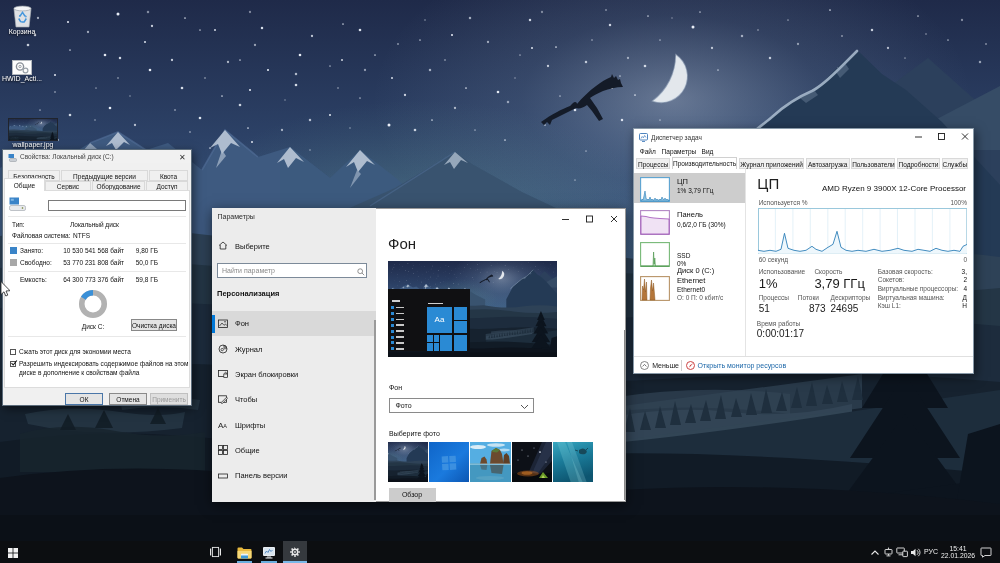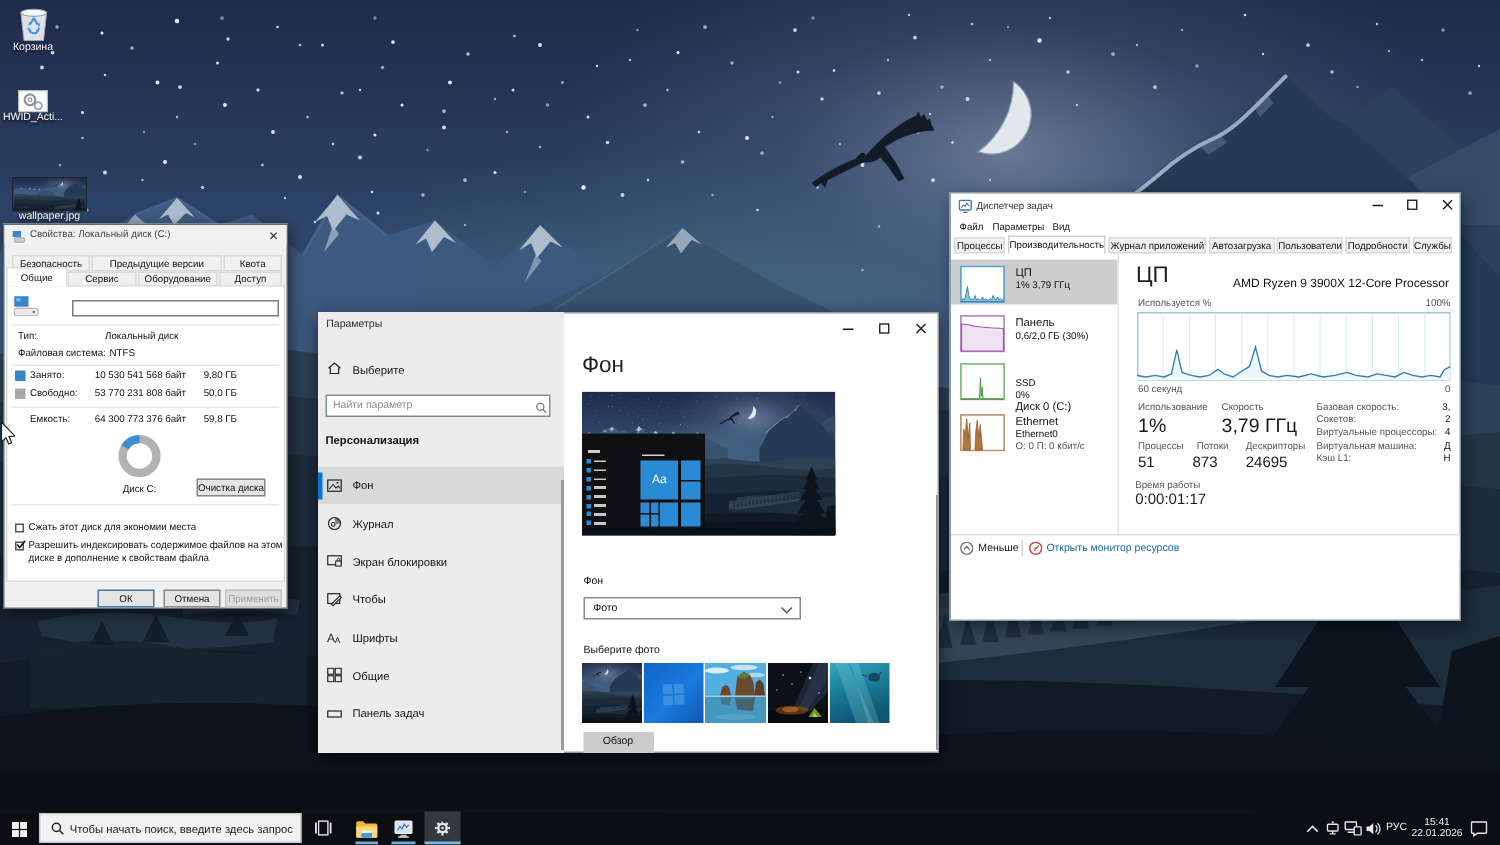--- a/index.html
+++ b/index.html
@@ -7,21 +7,21 @@
 #root{position:absolute;left:0;top:0;width:1000px;height:563px;overflow:hidden;}
 .abs{position:absolute;}
 
 .dicon{position:absolute;text-align:center;color:#fff;}
 .dicon .lbl{font-size:7px;color:#fff;text-shadow:0 1px 2px rgba(0,0,0,.9);white-space:nowrap;}
 
 #props{position:absolute;left:2px;top:149px;width:190px;height:257px;background:#f0f0f0;border:1px solid #5b6b7a;box-shadow:2px 3px 9px rgba(0,0,0,.5);font-size:6.5px;color:#111;}
 
 #settings{position:absolute;outline:1px solid rgba(70,70,70,0.55);outline-offset:-1px;left:212px;top:208px;width:414px;height:294px;background:#fff;box-shadow:0 3px 12px rgba(0,0,0,.55);font-size:7px;color:#111;}
 
-#taskmgr{position:absolute;left:633px;top:128px;width:341px;height:286px;background:#fff;border:1px solid #8899a8;box-shadow:2px 3px 10px rgba(0,0,0,.5);font-size:6.5px;color:#111;}
+#taskmgr{position:absolute;left:633px;top:128px;width:341px;height:246px;background:#fff;border:1px solid #8899a8;box-shadow:2px 3px 10px rgba(0,0,0,.5);font-size:6.5px;color:#111;}
 
 #taskbar{position:absolute;left:0;top:541px;width:1000px;height:22px;background:#0c0e11;}
 </style></head>
 <body>
 <div id="root">
   <div id="wallpaper" class="abs" style="left:0;top:0;width:1000px;height:541px;"><svg width="1000" height="541" viewBox="0 0 1000 541">
   <defs>
     <linearGradient id="sky" x1="0" y1="0" x2="0" y2="1">
       <stop offset="0" stop-color="#1f2a49"></stop>
       <stop offset="0.25" stop-color="#2c4166"></stop>
@@ -404,21 +404,21 @@
     <svg class="abs" style="left:6px;top:237.2px;" width="10" height="10" viewBox="0 0 10 10">
           <rect x="0.5" y="0.5" width="4" height="4" fill="none" stroke="#222" stroke-width="0.8"></rect>
           <rect x="5.5" y="0.5" width="4" height="4" fill="none" stroke="#222" stroke-width="0.8"></rect>
           <rect x="0.5" y="5.5" width="4" height="4" fill="none" stroke="#222" stroke-width="0.8"></rect>
           <rect x="5.5" y="5.5" width="4" height="4" fill="none" stroke="#222" stroke-width="0.8"></rect>
         </svg>
     <span class="abs" style="left:23px;top:237.9px;font-size:7.5px;">Общие</span>
     <svg class="abs" style="left:6px;top:262.5px;" width="10" height="10" viewBox="0 0 10 10">
           <rect x="0.5" y="3" width="9" height="4" fill="none" stroke="#222" stroke-width="0.8"></rect>
         </svg>
-    <span class="abs" style="left:23px;top:263.2px;font-size:7.5px;">Панель задач</span>
+    <span class="abs" style="left:23px;top:263.2px;font-size:7.5px;">Панель версии</span>
     </div>
     <div class="abs" style="left:162.3px;top:112px;width:1.7px;height:180px;background:#9a9a9a;"></div>
     <div class="abs" style="left:411.6px;top:122px;width:1.8px;height:170px;background:#8a8a8a;"></div>
     <div class="abs" style="left:176px;top:27px;font-size:15px;color:#1f1f1f;">Фон</div>
     <div class="abs" style="left:176px;top:53px;width:169px;height:96px;overflow:hidden;">
       <svg width="169" height="96" viewBox="0 0 1000 541" preserveAspectRatio="none" style="position:absolute;left:0;top:0;">
           <use href="#wpscene"></use>
         </svg>
       <div class="abs" style="left:0;top:28px;width:82px;height:62px;background:#101012;"></div>
       <div class="abs" style="left:4px;top:39px;width:8px;height:1.6px;background:#cfcfcf;"></div>
@@ -602,21 +602,21 @@
     <span class="abs" style="left:124.7px;top:127px;color:#555;">60 секунд</span>
     <span class="abs" style="left:300px;top:127px;width:33px;text-align:right;color:#555;">0</span>
     <span class="abs" style="left:124.7px;top:138.5px;color:#555;">Использование</span>
     <span class="abs" style="left:180.4px;top:138.5px;color:#555;">Скорость</span>
     <span class="abs" style="left:124.7px;top:147px;font-size:13px;color:#1a1a1a;">1%</span>
     <span class="abs" style="left:180.4px;top:147px;font-size:13px;color:#1a1a1a;">3,79 ГГц</span>
     <span class="abs" style="left:124.7px;top:164.5px;color:#555;">Процессы</span>
     <span class="abs" style="left:163.8px;top:164.5px;color:#555;">Потоки</span>
     <span class="abs" style="left:196.5px;top:164.5px;color:#555;">Дескрипторы</span>
     <span class="abs" style="left:124.7px;top:173.5px;font-size:10px;color:#1a1a1a;">51</span>
-    <span class="abs" style="left:161px;top:173.5px;font-size:10px;color:#1a1a1a;">873</span>
+    <span class="abs" style="left:175px;top:173.5px;font-size:10px;color:#1a1a1a;">873</span>
     <span class="abs" style="left:196.5px;top:173.5px;font-size:10px;color:#1a1a1a;">24695</span>
     <span class="abs" style="left:122.8px;top:190.5px;color:#555;">Время работы</span>
     <span class="abs" style="left:122.8px;top:199px;font-size:10px;color:#1a1a1a;">0:00:01:17</span>
     <span class="abs" style="left:243.7px;top:138.5px;color:#555;">Базовая скорость:</span>
       <span class="abs" style="left:320px;top:138.5px;width:13px;text-align:right;">3,</span>
     <span class="abs" style="left:243.7px;top:147.2px;color:#555;">Сокетов:</span>
       <span class="abs" style="left:320px;top:147.2px;width:13px;text-align:right;">2</span>
     <span class="abs" style="left:243.7px;top:156px;color:#555;">Виртуальные процессоры:</span>
       <span class="abs" style="left:320px;top:156px;width:13px;text-align:right;">4</span>
     <span class="abs" style="left:243.7px;top:164.7px;color:#555;">Виртуальная машина:</span>
@@ -642,27 +642,20 @@
     </svg>
   <div id="taskbar">
     <svg class="abs" style="left:8px;top:6.5px;" width="10" height="10" viewBox="0 0 10 10">
         <g fill="#f2f2f2">
           <rect x="0" y="0" width="4.6" height="4.6"></rect>
           <rect x="5.4" y="0" width="4.6" height="4.6"></rect>
           <rect x="0" y="5.4" width="4.6" height="4.6"></rect>
           <rect x="5.4" y="5.4" width="4.6" height="4.6"></rect>
         </g>
       </svg>
-    <div class="abs" style="left:25.5px;top:1px;width:175px;height:20px;background:#f2f2f2;border:1px solid #c8c8c8;">
-      <svg class="abs" style="left:7px;top:5px;" width="9" height="9" viewBox="0 0 9 9">
-          <circle cx="3.6" cy="3.6" r="2.7" fill="none" stroke="#222" stroke-width="1"></circle>
-          <line x1="5.7" y1="5.7" x2="8.2" y2="8.2" stroke="#222" stroke-width="1"></line>
-        </svg>
-      <span class="abs" style="left:20px;top:5px;font-size:7.5px;color:#1a1a1a;white-space:nowrap;">Чтобы начать поиск, введите здесь запрос</span>
-    </div>
     <svg class="abs" style="left:209px;top:5px;" width="13" height="12" viewBox="0 0 13 12">
         <g stroke="#e8e8e8" fill="none" stroke-width="0.9">
           <rect x="3.4" y="1.4" width="6.2" height="9.2"></rect>
           <path d="M1.6,2.4 L1.6,9.6 M11.4,2.4 L11.4,9.6" stroke-width="1.2"></path>
         </g>
       </svg>
     <svg class="abs" style="left:237px;top:5.5px;" width="15" height="12" viewBox="0 0 15 12">
       <path d="M0.5,1.5 Q0.5,0.5 1.5,0.5 L5,0.5 L6.5,2 L13.5,2 Q14.5,2 14.5,3 L14.5,10.5 Q14.5,11.5 13.5,11.5 L1.5,11.5 Q0.5,11.5 0.5,10.5 Z" fill="#e8b93e"></path>
       <path d="M0.5,4 L14.5,4 L14.5,10.5 Q14.5,11.5 13.5,11.5 L1.5,11.5 Q0.5,11.5 0.5,10.5 Z" fill="#f6d878"></path>
       <rect x="4" y="8" width="7" height="3.5" rx="0.5" fill="#3f9ad8"></rect>

